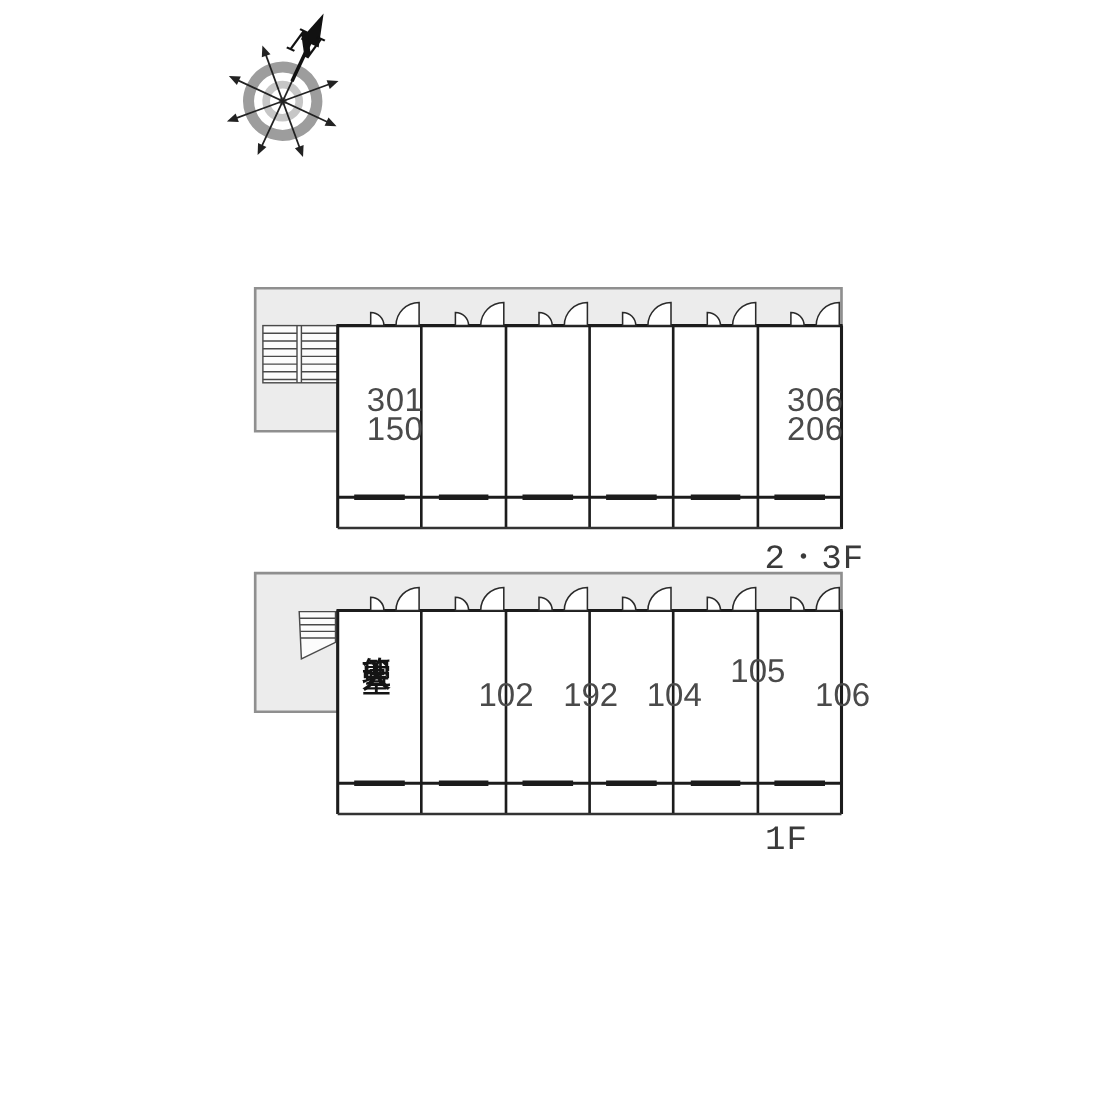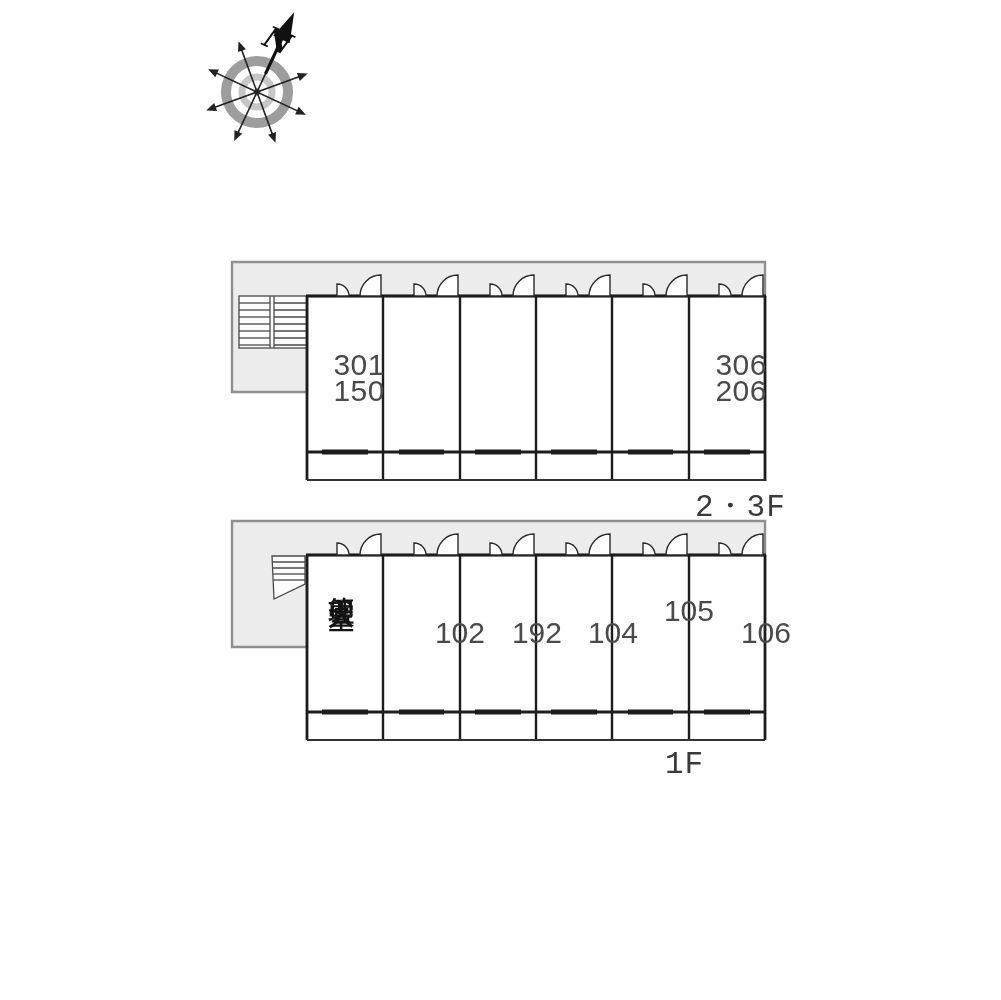--- a/index.html
+++ b/index.html
@@ -14,21 +14,21 @@
     color:#4a4a4a;
   }
   .unit-label span{display:block;}
   .ground-unit{width:80px;text-align:right;font-size:30px;line-height:27px;color:#4a4a4a;margin-left:24px;}
   .manager{
     writing-mode:vertical-rl;text-orientation:upright;
     font-size:25px;font-weight:700;color:#141414;letter-spacing:3px;line-height:25px;
     height:120px;
   }
   .floor-label{font-size:31px;color:#3a3a3a;letter-spacing:1px;font-family:Liberation Mono, monospace;}
-  .floor-label.right{text-align:left;}
+  .floor-label.right{text-align:center;}
   .n-letter{
     font-family:"DejaVu Serif","Liberation Serif",serif;
     font-style:italic;font-weight:700;
   }
 </style>
 </head>
 <body>
 
 <div class="stage">
 

